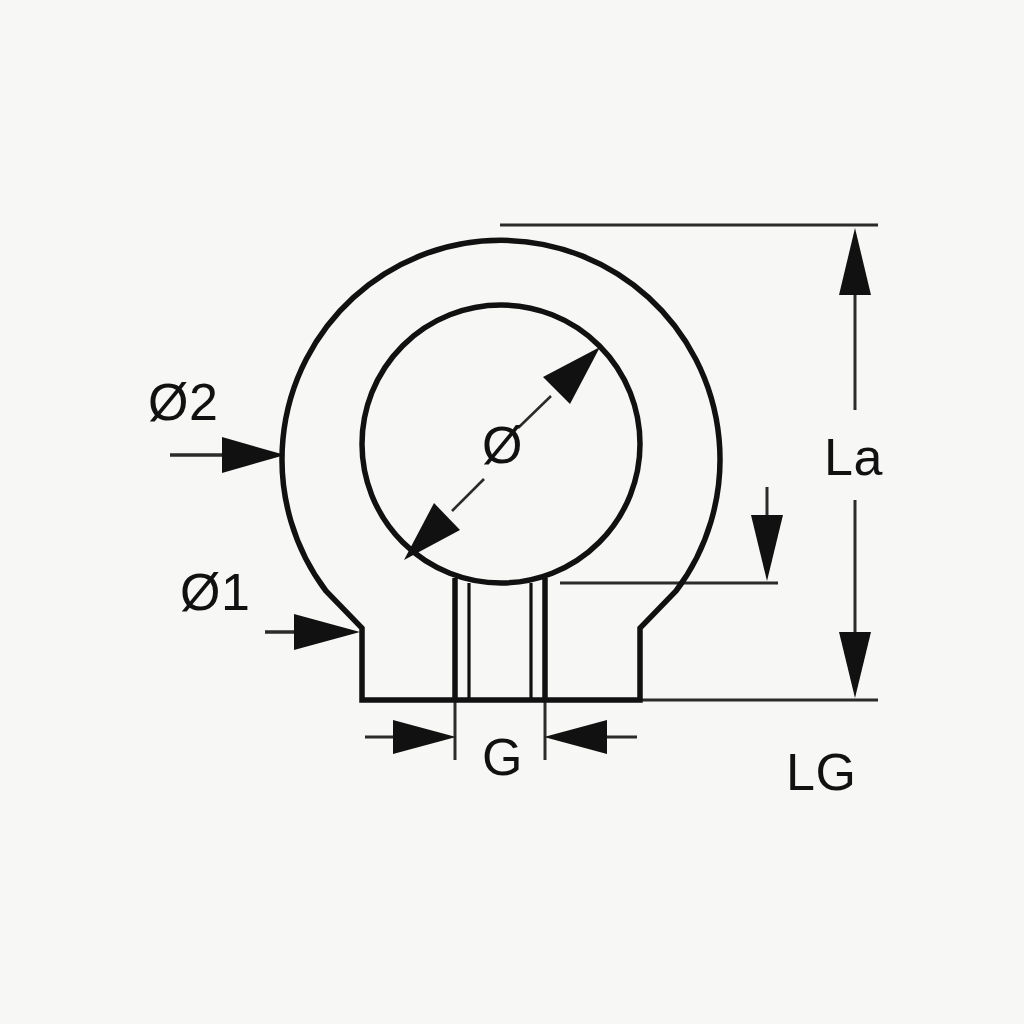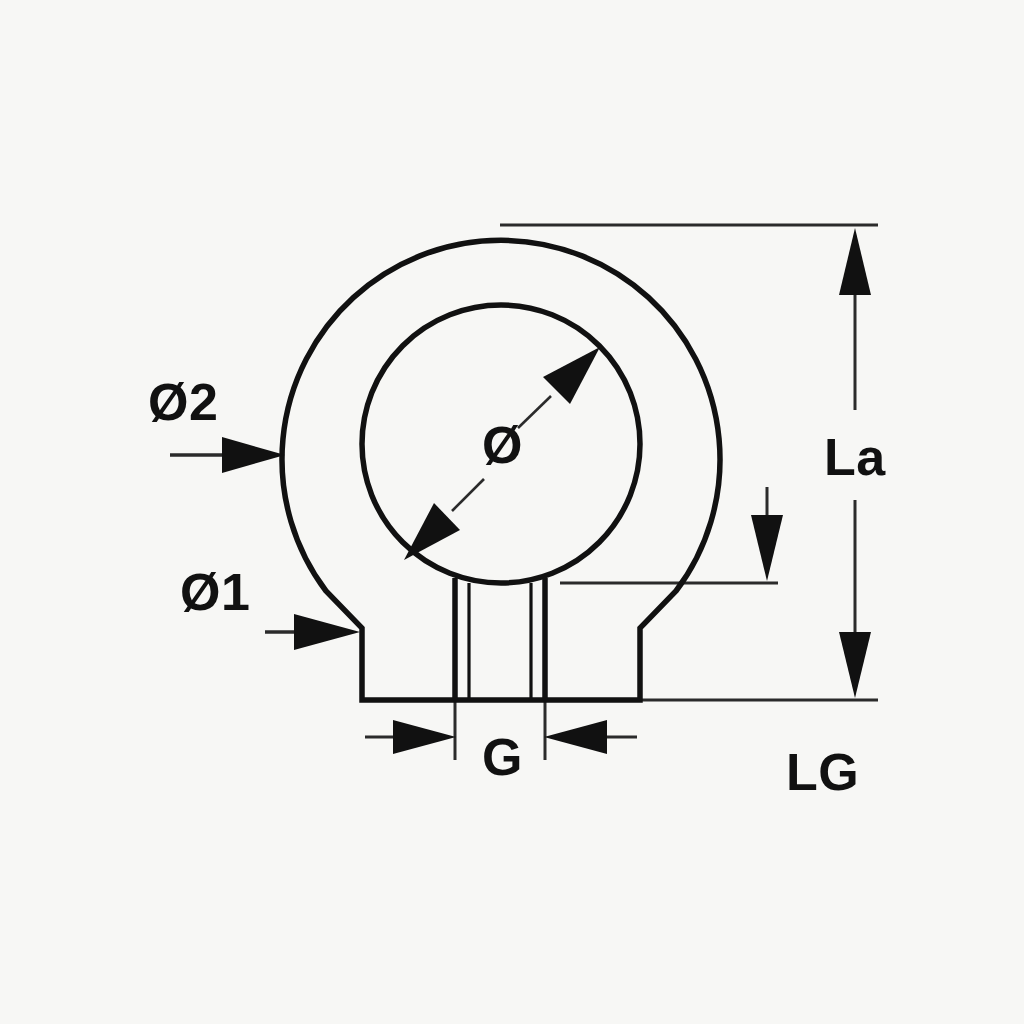--- a/index.html
+++ b/index.html
@@ -10,21 +10,20 @@
   }
   body {
     font-family: "Liberation Sans", sans-serif;
   }
   #stage {
     position: relative;
     width: 1024px;
     height: 1024px;
     background: #f7f7f5;
     overflow: hidden;
-    font-weight: bold;
   }
   #drawing {
     position: absolute;
     left: 0;
     top: 0;
     width: 1024px;
     height: 1024px;
     display: block;
   }
   .dim-label {

